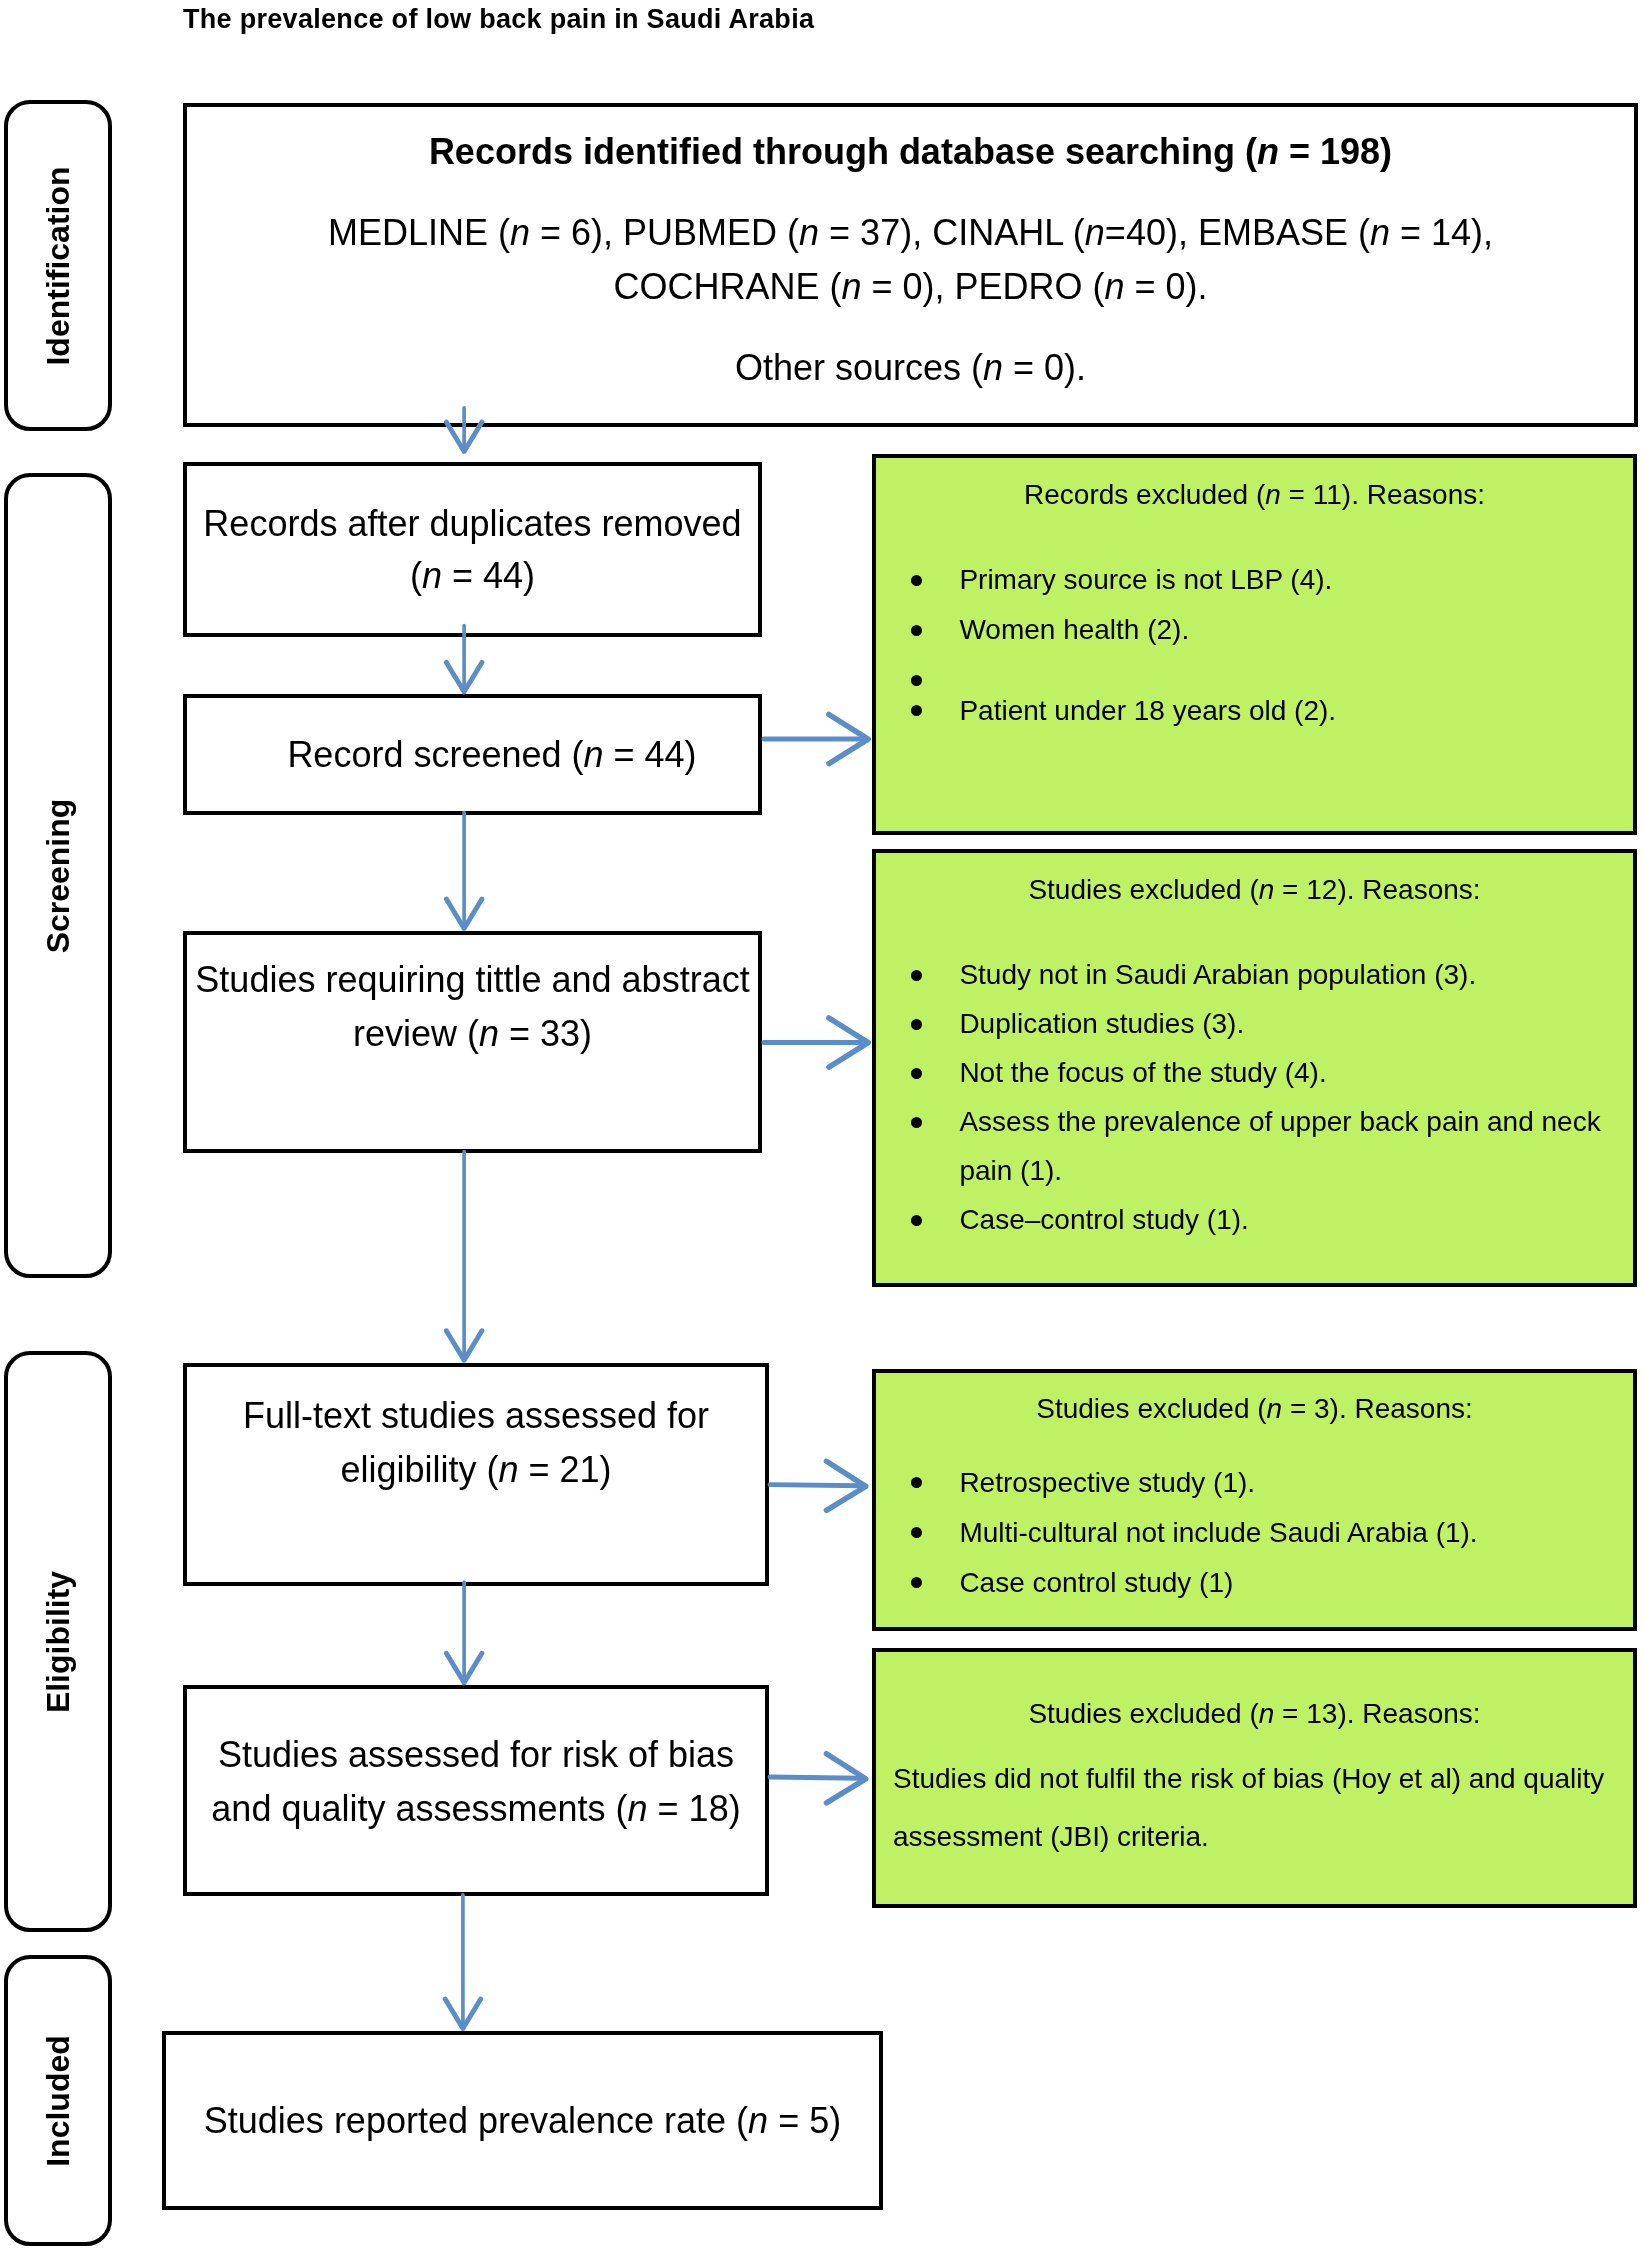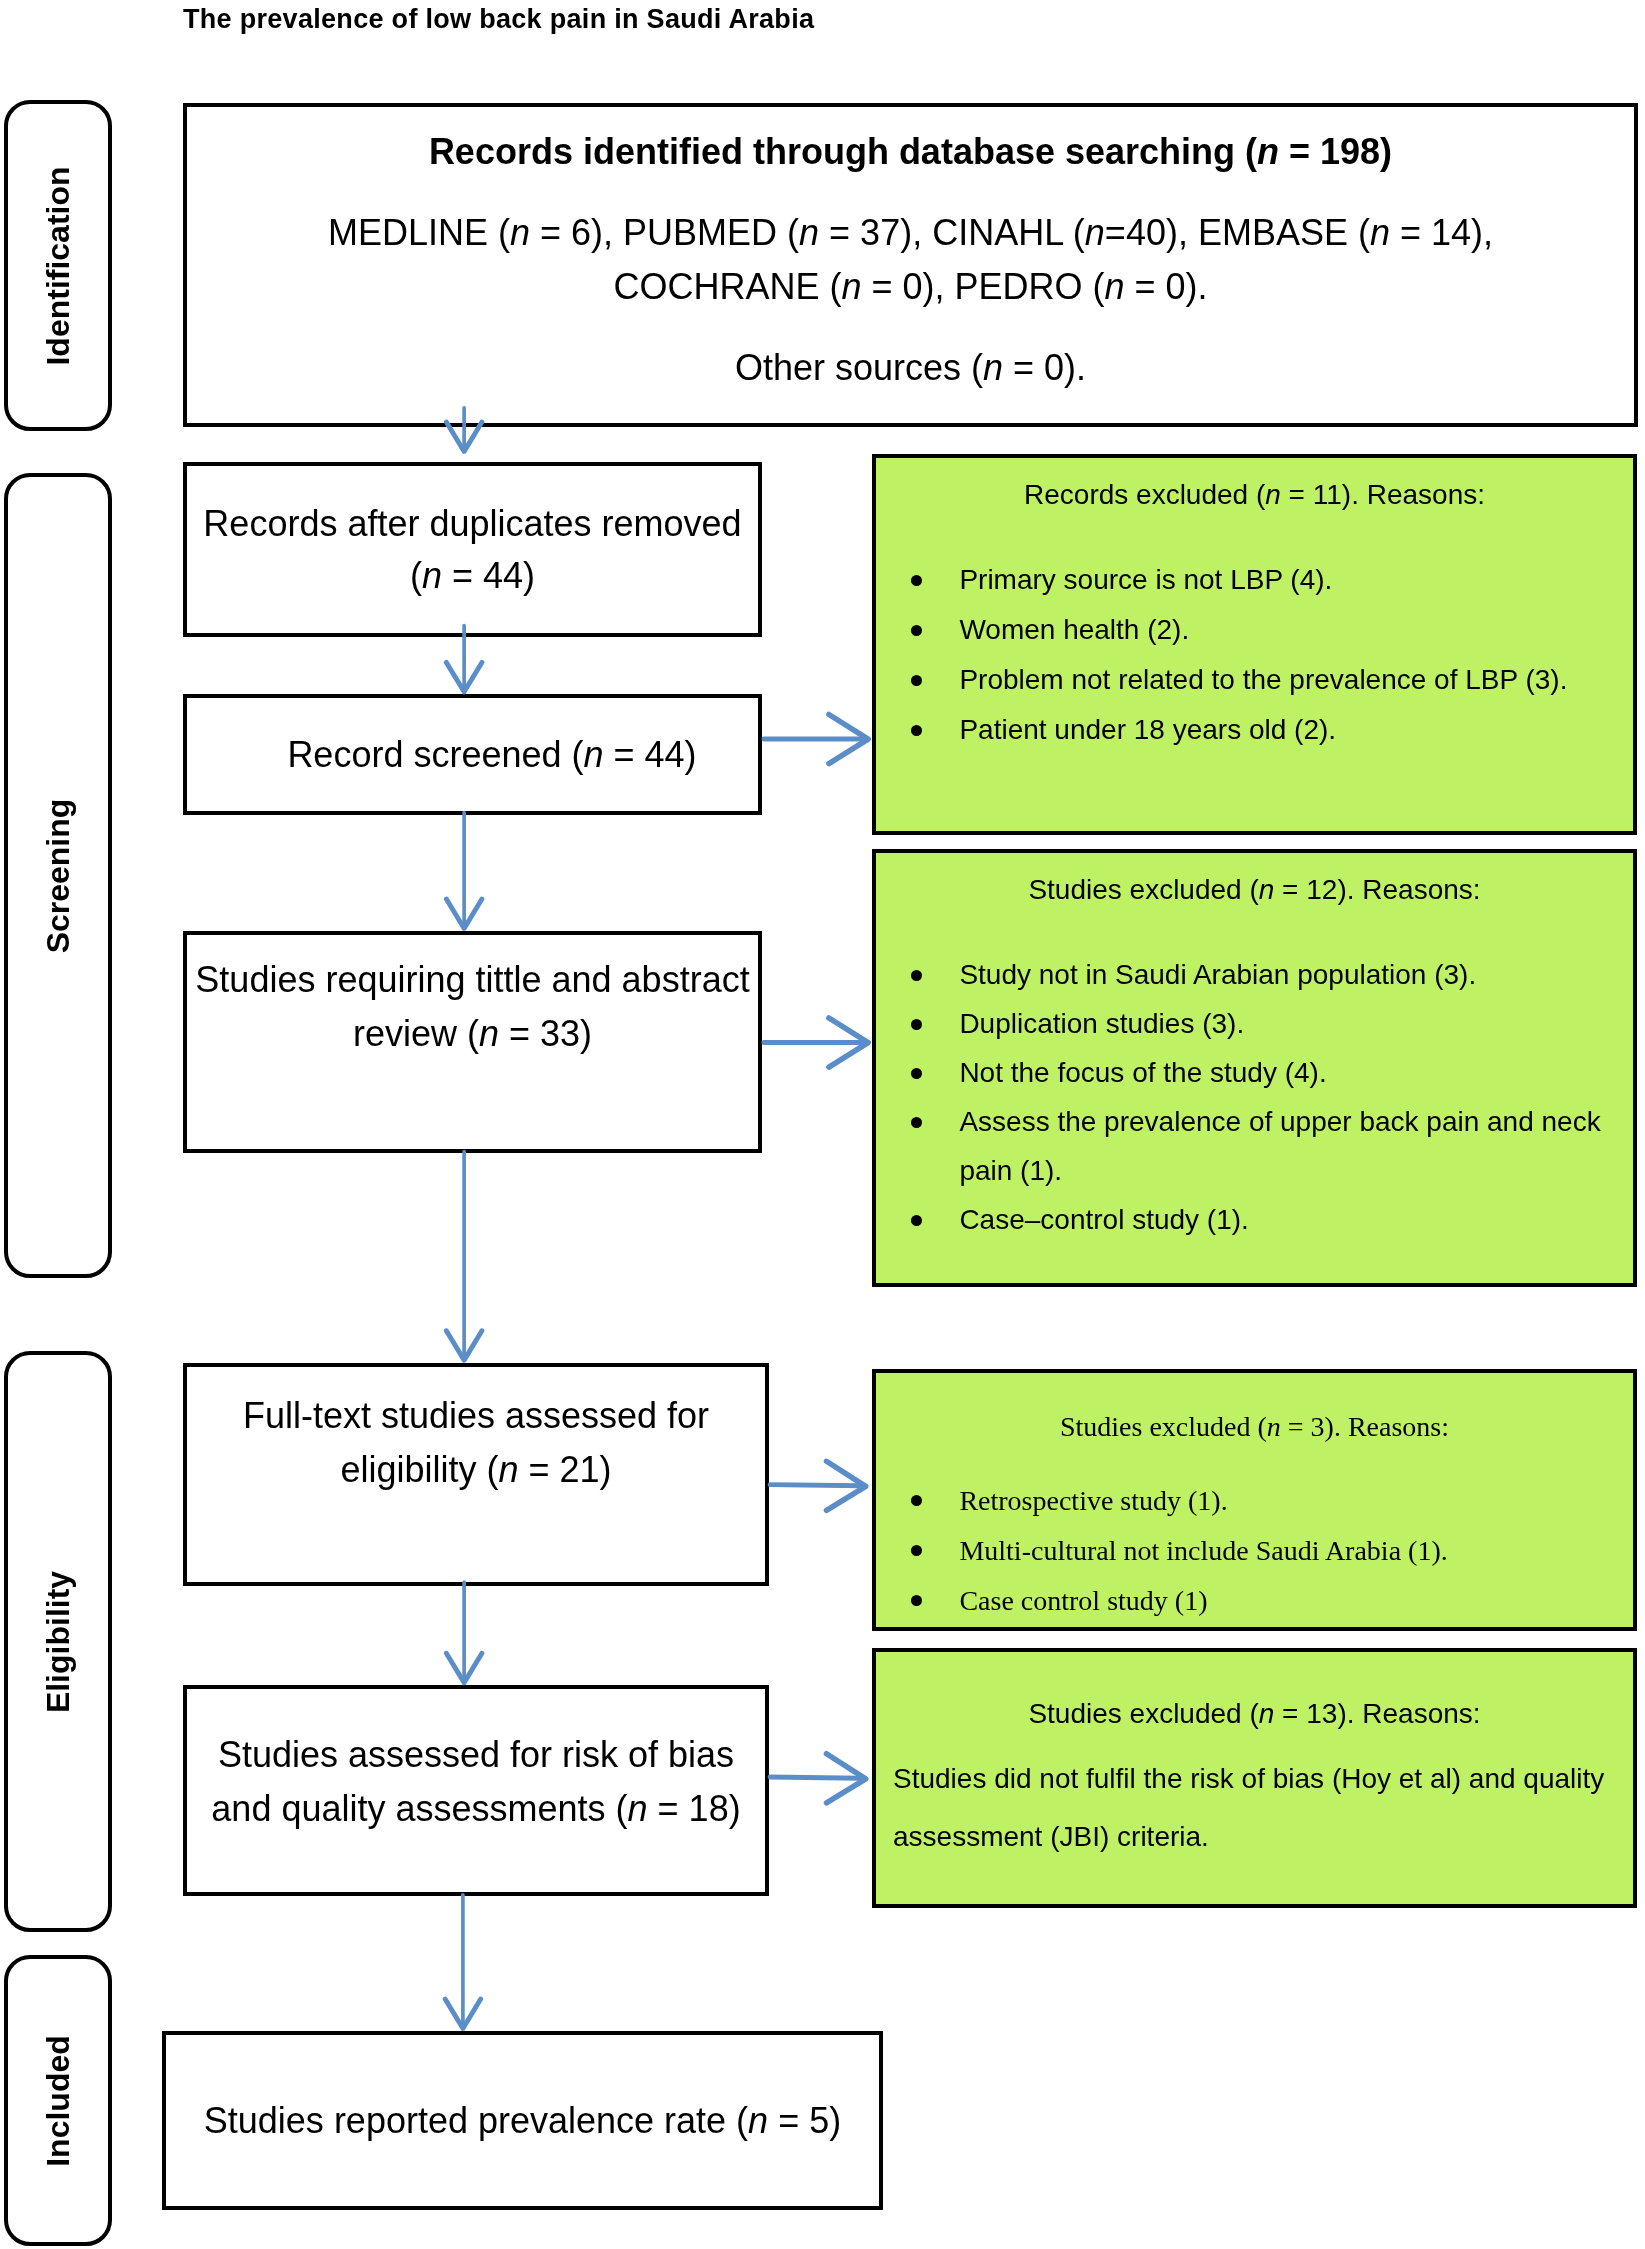--- a/index.html
+++ b/index.html
@@ -87,21 +87,21 @@
     border-radius: 50%;
     background: #000;
     margin: 19.6px 0 0 18.4px;
   }
   .rbox .txt { margin-left: 37px; }
   #rbox-records  { top: 454px;  height: 381px; }
   #rbox-records  ul { margin-top: 36px; }
   #rbox-studies12 { top: 849px; height: 438px; }
   #rbox-studies12 ul { margin-top: 36px; }
   #rbox-studies12 li { line-height: 49px; }
-  #rbox-studies3 { top: 1369px; height: 262px; padding-top: 29px; font-family: Liberation Serif, serif; }
+  #rbox-studies3 { top: 1369px; height: 262px; padding-top: 11px; }
   #rbox-studies3 ul { margin-top: 24.5px; }
   #rbox-studies3 li { line-height: 50px; }
   #rbox-studies13 { top: 1648px; height: 260px; padding-top: 37px; }
   #rbox-studies13 .rbody { text-align: left; line-height: 58px; margin-top: 12.3px; }
 
   .arrows {
     position: absolute;
     left: 0; top: 0;
     pointer-events: none;
   }
@@ -163,21 +163,20 @@
       <li>
           <span class="dot"></span>
           <span class="txt">Primary source is not LBP (4).</span>
         </li>
       <li>
           <span class="dot"></span>
           <span class="txt">Women health (2).</span>
         </li>
       <li>
           <span class="dot"></span>
-          <span class="txt">Problem not related to the prevalence of LBP (3).</span>
         </li>
       <li>
           <span class="dot"></span>
           <span class="txt">Patient under 18 years old (2).</span>
         </li>
     </ul>
   </div>
 
   <div class="rbox" id="rbox-studies12">
     <div class="rtitle">Studies excluded (<i>n</i> = 12). Reasons:</div>

